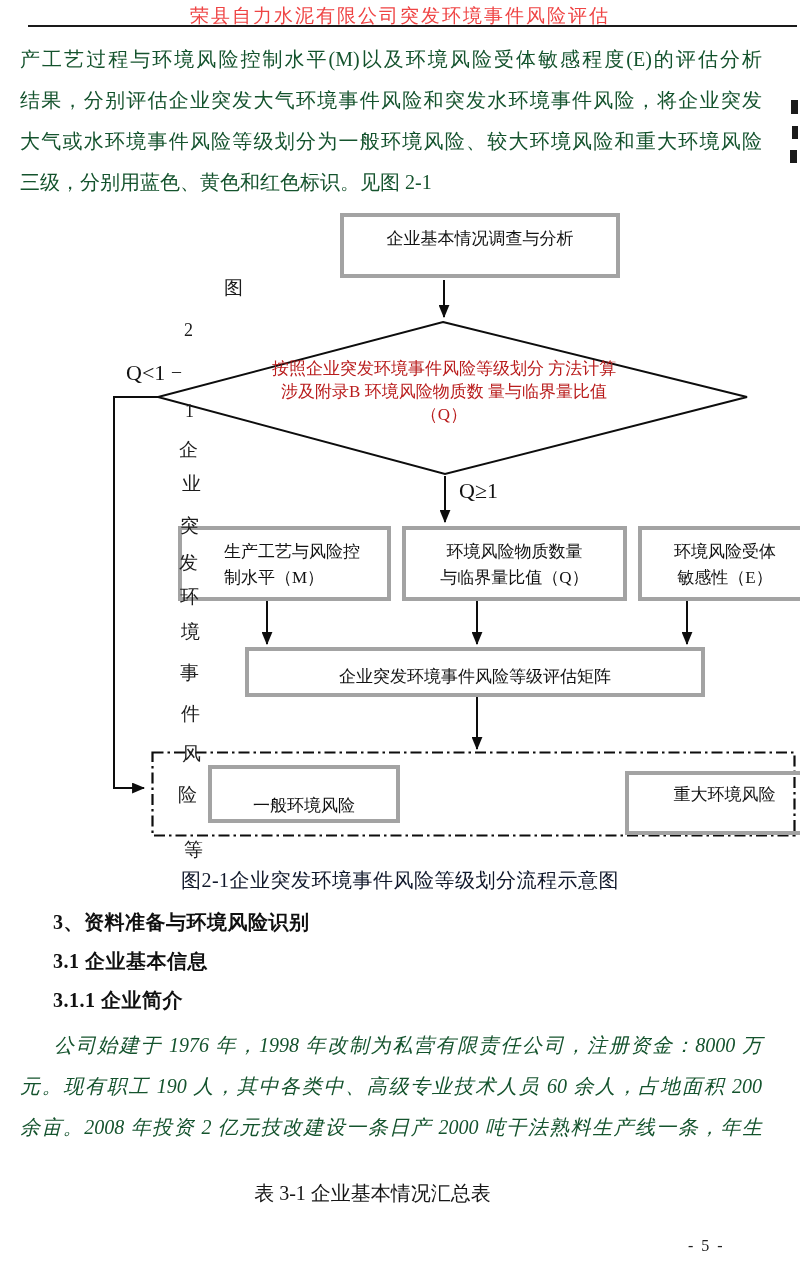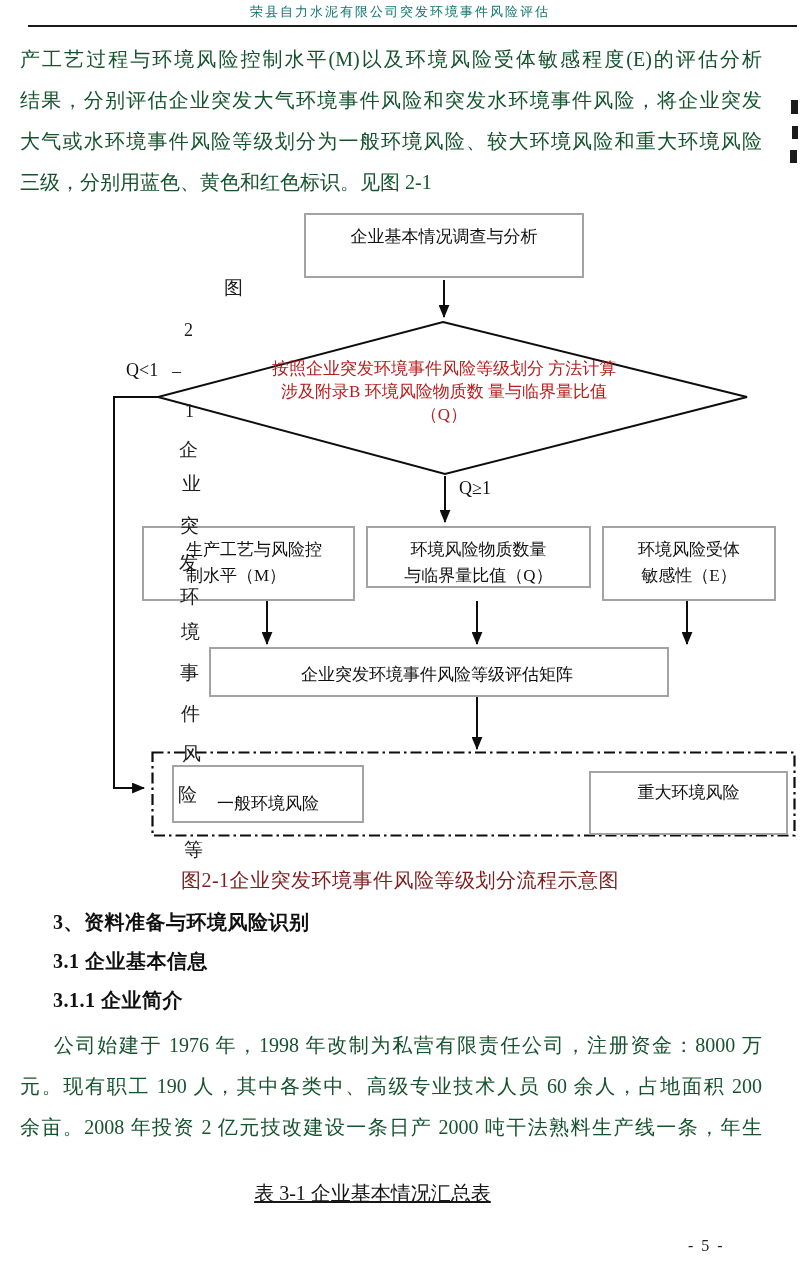--- a/index.html
+++ b/index.html
@@ -4,42 +4,42 @@
 <style>
   html,body{margin:0;padding:0;background:#e8e8e8;}
   .page{
     position:relative; width:800px; height:1278px; margin:0 auto;
     background:#ffffff; overflow:hidden;
     font-family:"Liberation Serif","DejaVu Serif",serif;
     color:#141414;
   }
   .abs{position:absolute;}
   
-  .hdr-title{top:3px; left:0; width:100%; text-align:center; font-size:13px; letter-spacing:2px; color:#0f766e; z-index:3;}
+  .hdr-title{top:3px; left:0; width:100%; text-align:center; font-size:19px; letter-spacing:2px; color:#ef4444; z-index:3;}
   .hdr-rule{top:25px; left:28px; width:769px; border-top:2px solid #1a1a1a; z-index:3;}
   
   .para{left:20px; width:742px; font-size:20px; color:#14532d; z-index:3;}
   .para .pline{height:41px; line-height:41px; text-align:justify; text-align-last:justify; white-space:nowrap; overflow:visible;}
   .para .pline.short{text-align:left; text-align-last:left;}
   .para .pline.indent{text-indent:34px;}
   
   svg.flow{top:0; left:0; z-index:1; pointer-events:none;}
   .fbox{
-    position:absolute; box-sizing:border-box; border:2px solid #a3a3a3;
+    position:absolute; box-sizing:border-box; border:4px solid #a3a3a3;
     background:transparent; text-align:center; font-size:17px; color:#111;
-    line-height:26px; z-index:2;
+    line-height:26px; z-index:2;margin-left:36px;
   }
   .fbox .box-line{display:block;}
-  .flabel{font-size:18px; color:#111; z-index:3; font-family:"Liberation Serif","DejaVu Serif",serif;}
+  .flabel{font-size:22px; color:#111; z-index:3; font-family:"Liberation Serif","DejaVu Serif",serif;}
   .vchar{position:absolute; font-size:19px; color:#1c1c1c; z-index:4; line-height:1;}
   .vchar.num{font-size:18px;}
-  .fig-caption{top:867px; left:0; width:100%; text-align:center; font-size:20px; letter-spacing:0.5px; color:#7f1d1d; z-index:3;}
+  .fig-caption{top:867px; left:0; width:100%; text-align:center; font-size:20px; letter-spacing:0.5px; color:#0f172a; z-index:3;}
   
   .heading{left:53px; font-size:20px; font-weight:bold; color:#101010; letter-spacing:0.5px; z-index:3;}
-  .tbl-caption{top:1180px; left:0; width:745px; text-align:center; font-size:20px; color:#161616; z-index:3;text-decoration:underline;}
+  .tbl-caption{top:1180px; left:0; width:745px; text-align:center; font-size:20px; color:#161616; z-index:3;}
   .page-num{top:1237px; left:688px; font-size:16px; letter-spacing:2px; color:#222; z-index:3;}
   .artifact{background:#1b1b1b; z-index:3;}
 </style>
 </head>
 <body>
 
 <div class="page">
 
   <div class="abs hdr-title">荣县自力水泥有限公司突发环境事件风险评估</div>
   <div class="abs hdr-rule"></div>
@@ -78,21 +78,21 @@
     <span class="box-line">量与临界量比值（Q）</span>
   </div>
 
   <div class="abs flabel" style="left:459px; top:478px;">Q≥1</div>
   <div class="abs flabel" style="left:126px; top:360px;">Q&lt;1</div>
 
   <div class="fbox" style="left:142px; top:526px; width:213px; height:75px; padding:9px 16px 0 42px; text-align:left;">
     <span class="box-line">生产工艺与风险控</span>
     <span class="box-line">制水平（M）</span>
   </div>
-  <div class="fbox" style="left:366px; top:526px; width:225px; height:62px; padding-top:9px;">
+  <div class="fbox" style="left:366px; top:526px; width:225px; height:75px; padding-top:9px;">
     <span class="box-line">环境风险物质数量</span>
     <span class="box-line">与临界量比值（Q）</span>
   </div>
   <div class="fbox" style="left:602px; top:526px; width:174px; height:75px; padding-top:9px;">
     <span class="box-line">环境风险受体</span>
     <span class="box-line">敏感性（E）</span>
   </div>
 
   <div class="fbox" style="left:209px; top:647px; width:460px; height:50px; padding:13px 0 0 90px; text-align:left;">
     <span class="box-line">企业突发环境事件风险等级评估矩阵</span>
@@ -120,21 +120,21 @@
   <span class="vchar" style="left:182px; top:744px;">风</span>
   <span class="vchar" style="left:178px; top:785px;">险</span>
   <span class="vchar" style="left:184px; top:840px;">等</span>
 
   <div class="abs fig-caption">图2-1企业突发环境事件风险等级划分流程示意图</div>
 
   <div class="abs heading" style="top:909px;">3、资料准备与环境风险识别</div>
   <div class="abs heading" style="top:948px;">3.1 企业基本信息</div>
   <div class="abs heading" style="top:987px;">3.1.1 企业简介</div>
 
-  <div class="abs para" style="top:1025px;">
+  <div class="abs para" style="top:1025px;font-style:italic;">
     <div class="pline indent">公司始建于 1976 年，1998 年改制为私营有限责任公司，注册资金：8000 万</div>
     <div class="pline">元。现有职工 190 人，其中各类中、高级专业技术人员 60 余人，占地面积 200</div>
     <div class="pline">余亩。2008 年投资 2 亿元技改建设一条日产 2000 吨干法熟料生产线一条，年生</div>
   </div>
 
   <div class="abs tbl-caption">表 3-1 企业基本情况汇总表</div>
 
   <div class="abs page-num">- 5 -</div>
 
   <div class="abs artifact" style="left:791px; top:100px; width:7px; height:14px;"></div>

